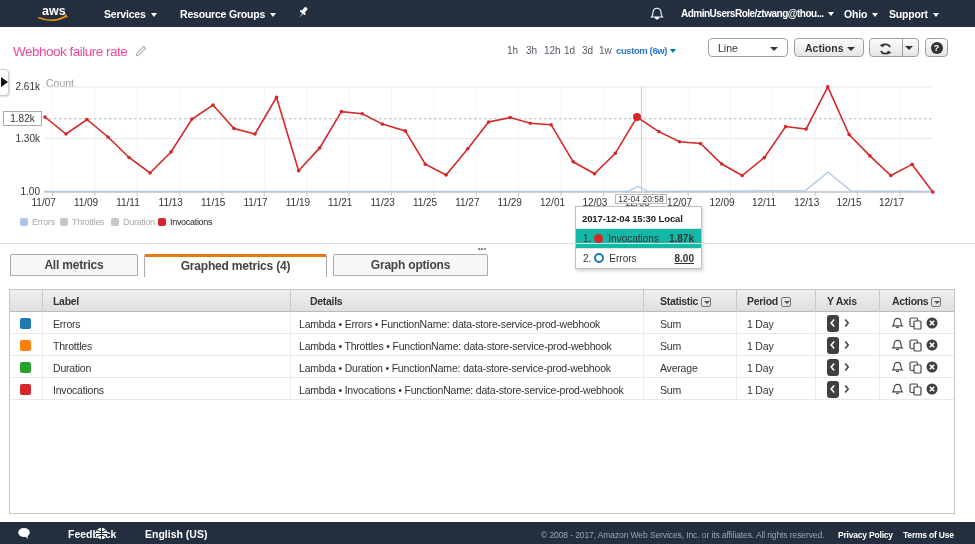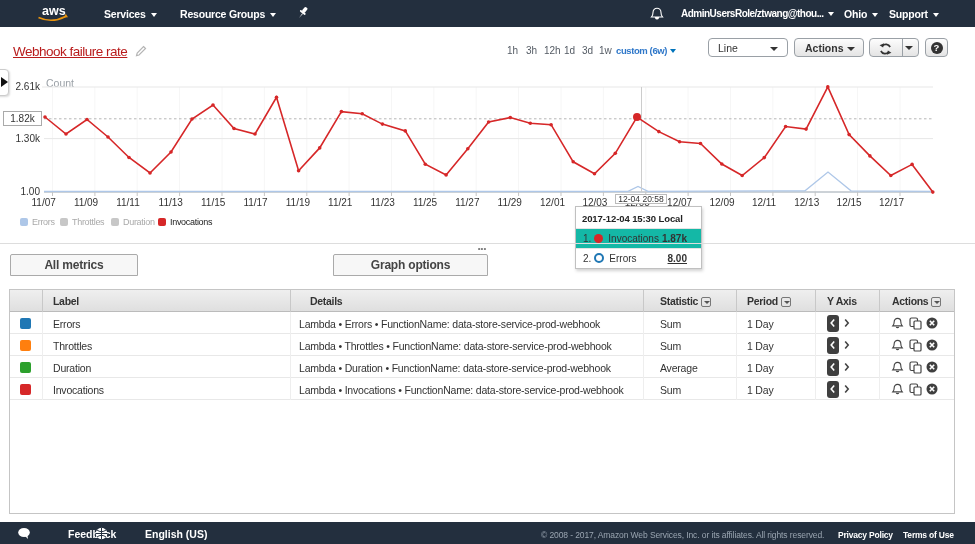--- a/index.html
+++ b/index.html
@@ -9,21 +9,21 @@
 .abs { position:absolute; }
 
 
 #topnav { position:absolute; left:0; top:0; width:975px; height:27px; background:#232f3e; }
 #topnav .navtxt { position:absolute; color:#fff; font-size:10.5px; font-weight:bold; top:8px; letter-spacing:-0.2px; }
 .caret { display:inline-block; width:0; height:0; border-left:4px solid transparent;
   border-right:4px solid transparent; border-top:4px solid #fff; vertical-align:middle; margin-left:5px; }
 .caret.sm { border-left-width:3.5px; border-right-width:3.5px; border-top-width:4px; }
 
 
-#title { position:absolute; left:13px; top:44px; font-size:13.5px; color:#b91c1c; letter-spacing:-0.5px;text-decoration:underline; }
+#title { position:absolute; left:13px; top:44px; font-size:13.5px; color:#ec4899; letter-spacing:-0.5px; }
 .tlink { position:absolute; top:45px; font-size:10px; color:#545b64; }
 #custom6w { position:absolute; top:45px; font-size:9.5px; color:#2e77c9; font-weight:bold; letter-spacing:-0.4px; }
 .bcaret { display:inline-block; width:0; height:0; border-left:3.5px solid transparent;
   border-right:3.5px solid transparent; border-top:4px solid #0073bb; vertical-align:middle; margin-left:3px; }
 .btn { position:absolute; top:38px; height:19px; border:1px solid #9aa0a6; border-radius:4px;
   background:linear-gradient(#fdfdfd,#e4e4e4); font-size:10.5px; color:#333; }
 .dcaret { display:inline-block; width:0; height:0; border-left:4px solid transparent;
   border-right:4px solid transparent; border-top:4.5px solid #333; vertical-align:middle; }
 
 
@@ -37,21 +37,21 @@
 
 
 .leg { position:absolute; top:217px; font-size:9px; letter-spacing:-0.3px; }
 .sq { display:inline-block; width:8px; height:8px; border-radius:2px; margin-right:4px; position:relative; top:1px; }
 
 
 #tip { position:absolute; left:575px; top:206px; width:127px; height:63px; background:#fff;
   border:1px solid #c0c0c0; box-shadow:1px 2px 3px rgba(0,0,0,.18); font-size:10px; color:#333; }
 #tip .t { font-weight:bold; font-size:9.5px; padding:6px 6px 4px 6px; color:#222; white-space:nowrap; letter-spacing:-0.1px; }
 #tip .row { position:relative; height:20px; line-height:20px; padding:0 7px; border-top:1px solid #e4e4e4; }
-#tip .row .v { position:absolute; right:14px; font-weight:bold;text-decoration:underline; }
+#tip .row .v { position:absolute; right:7px; font-weight:bold;text-decoration:underline; }
 #tip .dot { display:inline-block; width:9px; height:9px; border-radius:50%; margin:0 5px -1px 3px; }
 
 
 #split { position:absolute; left:0; top:243px; width:975px; border-top:1px solid #ddd; }
 #dots { position:absolute; left:473px; top:243.5px; width:18px; text-align:center; font-size:8px; color:#777; letter-spacing:0px; }
 
 
 .tab { position:absolute; top:254px; height:22px; border:1px solid #aaa; background:#f4f4f4;
   font-size:12px; font-weight:bold; color:#444; text-align:center; line-height:21px; letter-spacing:-0.2px;
   border-radius:2px 2px 0 0; }
@@ -288,20 +288,21 @@
   <div id="tip">
     <div class="t">2017-12-04 15:30 Local</div>
     <div class="row" style="background:#14b8a6">1.<span class="dot" style="background:#d62728"></span>Invocations<span class="v">1.87k</span></div>
     <div class="row">2.<span class="dot" style="border:2.5px solid #1f77b4;width:10px;height:10px;background:#fff"></span>Errors<span class="v">8.00</span></div>
   </div>
 
   <div id="split"></div>
   <div id="dots">•••</div>
 
   <div class="tab" style="left:10px;width:128px">All metrics</div>
+  <div class="tab active" style="left:144px;width:183px">Graphed metrics (4)</div>
   <div class="tab" style="left:333px;width:155px">Graph options</div>
 
   <div id="panel">
     <div id="thead">
       <span class="h" style="left:43px">Label</span>
       <span class="h" style="left:300px">Details</span>
       <span class="h" style="left:650px">Statistic<span class="ficon"></span></span>
       <span class="h" style="left:737px">Period<span class="ficon"></span></span>
       <span class="h" style="left:817px">Y Axis</span>
       <span class="h" style="left:882px">Actions<span class="ficon"></span></span>

